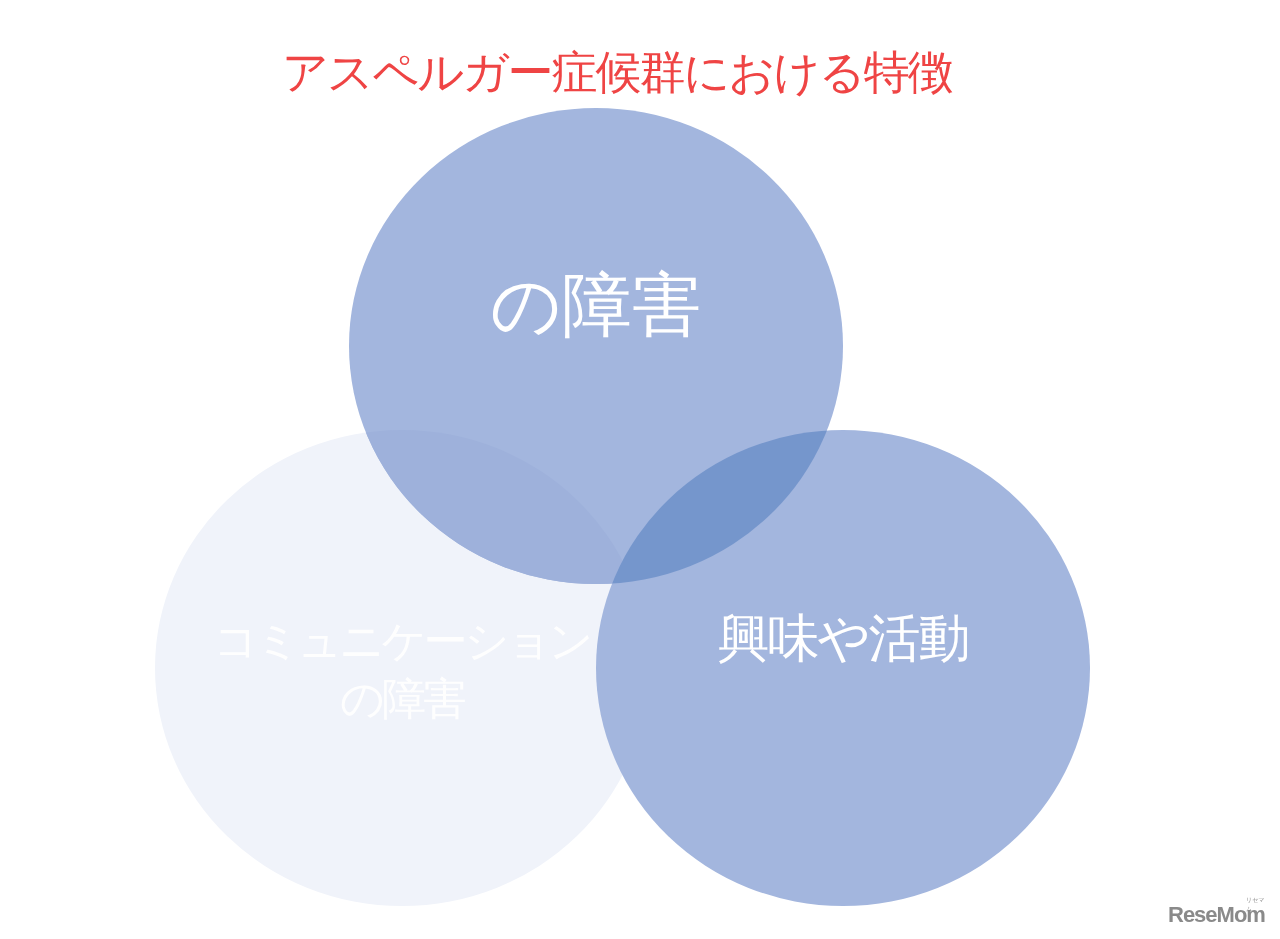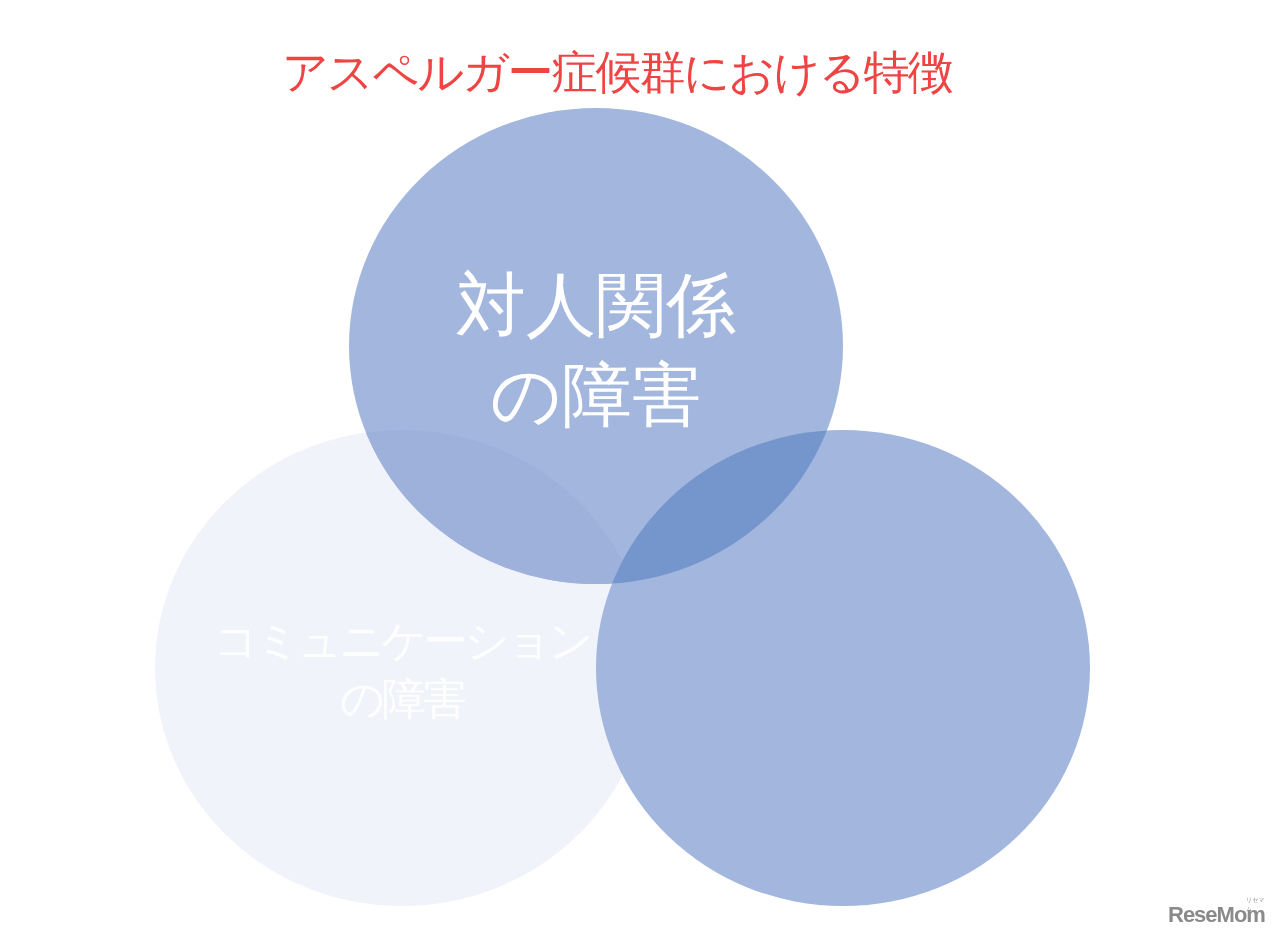--- a/index.html
+++ b/index.html
@@ -38,26 +38,26 @@
   </g>
 
   <ellipse cx="843" cy="668" rx="247" ry="238" fill="#A3B6DE"></ellipse>
 
   <g clip-path="url(#clipRight)">
     <ellipse cx="596" cy="346" rx="247" ry="238" fill="#7596CC"></ellipse>
   </g>
 </svg>
 
 <div class="label l-top">
-  <div>対人関係</div>
   <div>の障害</div>
 </div>
 <div class="label l-left">
   <div>コミュニケーション</div>
   <div>の障害</div>
 </div>
 <div class="label l-right">
+  <div>興味や活動</div>
 </div>
 
 <div class="logo">
   <span>ReseMom</span>
   <span class="sub">リセマム</span>
 </div>
 
 </body></html>

